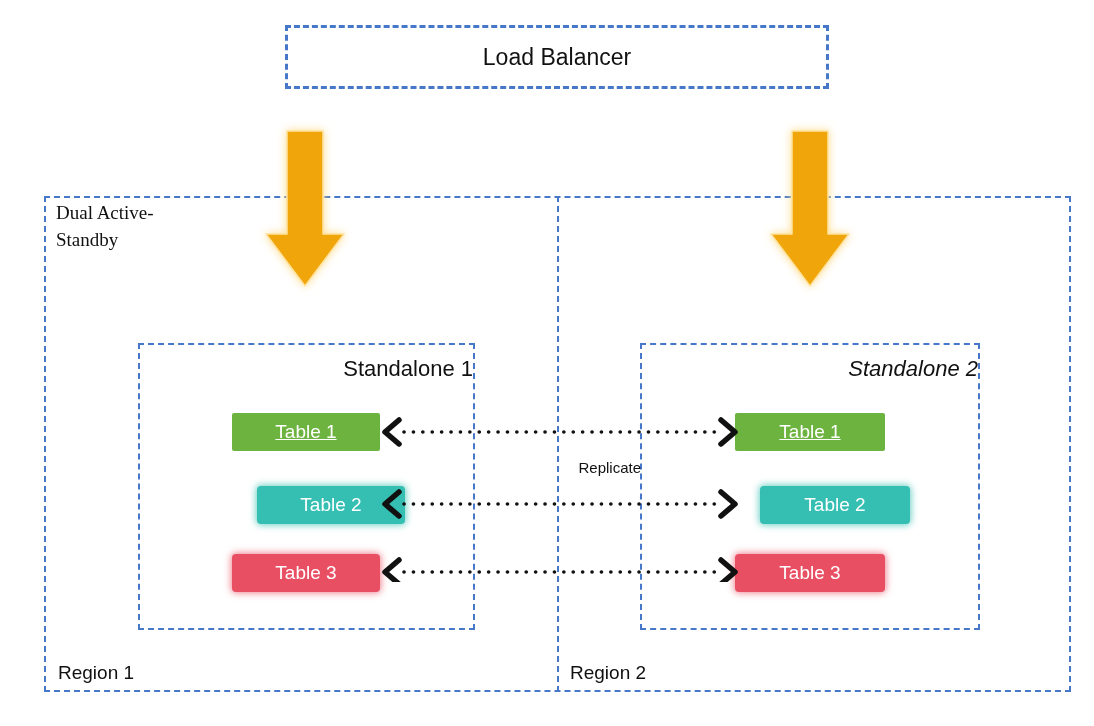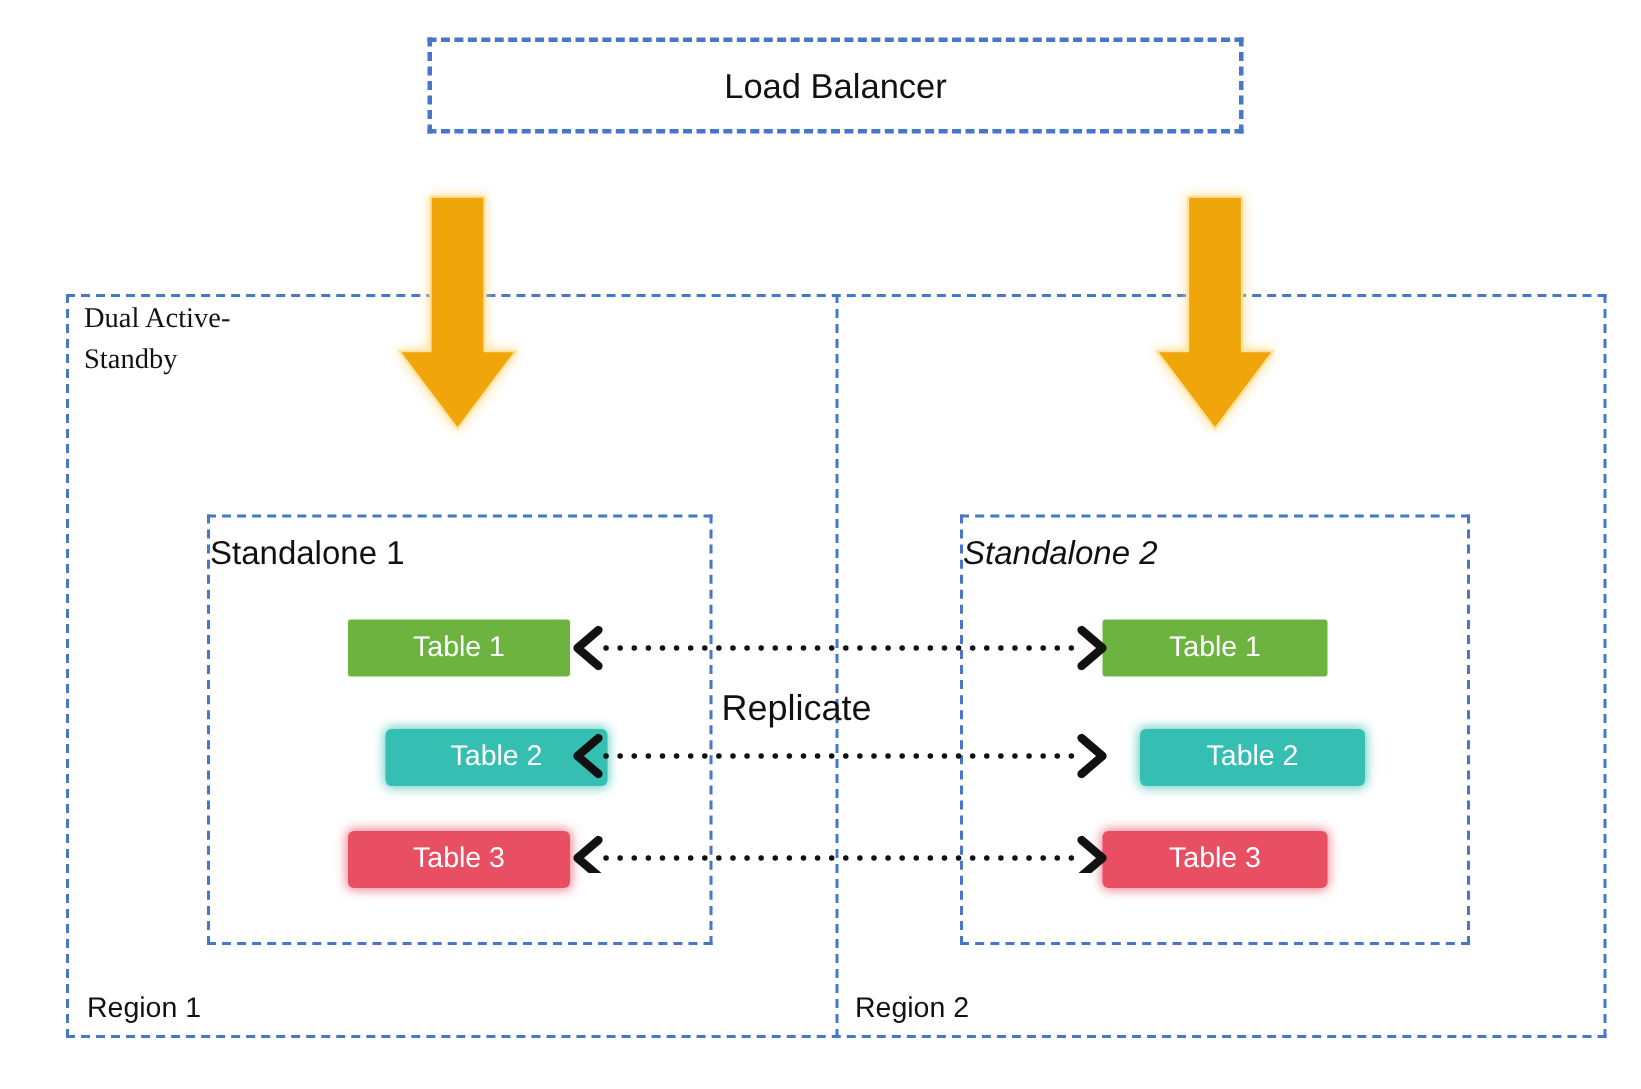--- a/index.html
+++ b/index.html
@@ -14,40 +14,40 @@
   
   #outer-box{left:44px;top:196px;width:1027px;height:496px;}
   #region-divider{position:absolute;left:557px;top:196px;height:496px;width:0;border-left:2px dashed #4677C8;}
   #cluster-label{position:absolute;left:56px;top:199px;width:150px;font-size:19px;line-height:27px;color:#111;font-family:Liberation Serif, serif;}
   .region-label{position:absolute;font-size:19px;color:#111;}
   #region1-label{left:58px;top:662px;}
   #region2-label{left:570px;top:662px;}
   
   #standalone1-box{left:138px;top:343px;width:337px;height:287px;}
   #standalone2-box{left:640px;top:343px;width:340px;height:287px;font-style:italic;}
-  .standalone-title{position:absolute;top:11px;left:0;width:100%;text-align:left;font-size:22px;color:#111;}
+  .standalone-title{position:absolute;top:11px;left:0;width:100%;text-align:right;font-size:22px;color:#111;}
   
   .table-chip{
     position:absolute;width:148px;height:38px;display:flex;align-items:center;justify-content:center;
     color:#ffffff;font-size:19px;border-radius:2px;
   }
   .glow-teal{box-shadow:0 0 7px 1px rgba(53,191,178,0.75);border-radius:4px;}
   .glow-red{box-shadow:0 0 7px 1px rgba(232,79,99,0.70);border-radius:4px;}
   .s1-t{left:232px;}
   .s2-t{left:735px;width:150px;}
-  .row1{top:413px;} .row2{top:486px;margin-left:25px;} .row3{top:554px;}
+  .row1{top:413px;text-decoration:underline;} .row2{top:486px;margin-left:25px;} .row3{top:554px;}
   
   .flow-arrow{position:absolute;top:128px;width:90px;height:164px;}
   #flow-arrow-left{left:260px;}
   #flow-arrow-right{left:765px;}
   .flow-arrow svg{overflow:visible;}
   .flow-arrow polygon{filter:drop-shadow(0 0 4px rgba(255,217,130,0.9));}
   
   #replication-arrows{position:absolute;left:382px;top:412px;width:356px;height:170px;}
-  #replicate-label{position:absolute;left:481px;top:459px;width:160px;text-align:left;font-size:24px;color:#111;}
+  #replicate-label{position:absolute;left:481px;top:459px;width:160px;text-align:right;font-size:15px;color:#111;}
 </style>
 </head>
 <body>
 
 <div id="canvas">
 
   <div class="dashed" id="lb-box">
     <div class="lbl">Load Balancer</div>
   </div>
 

